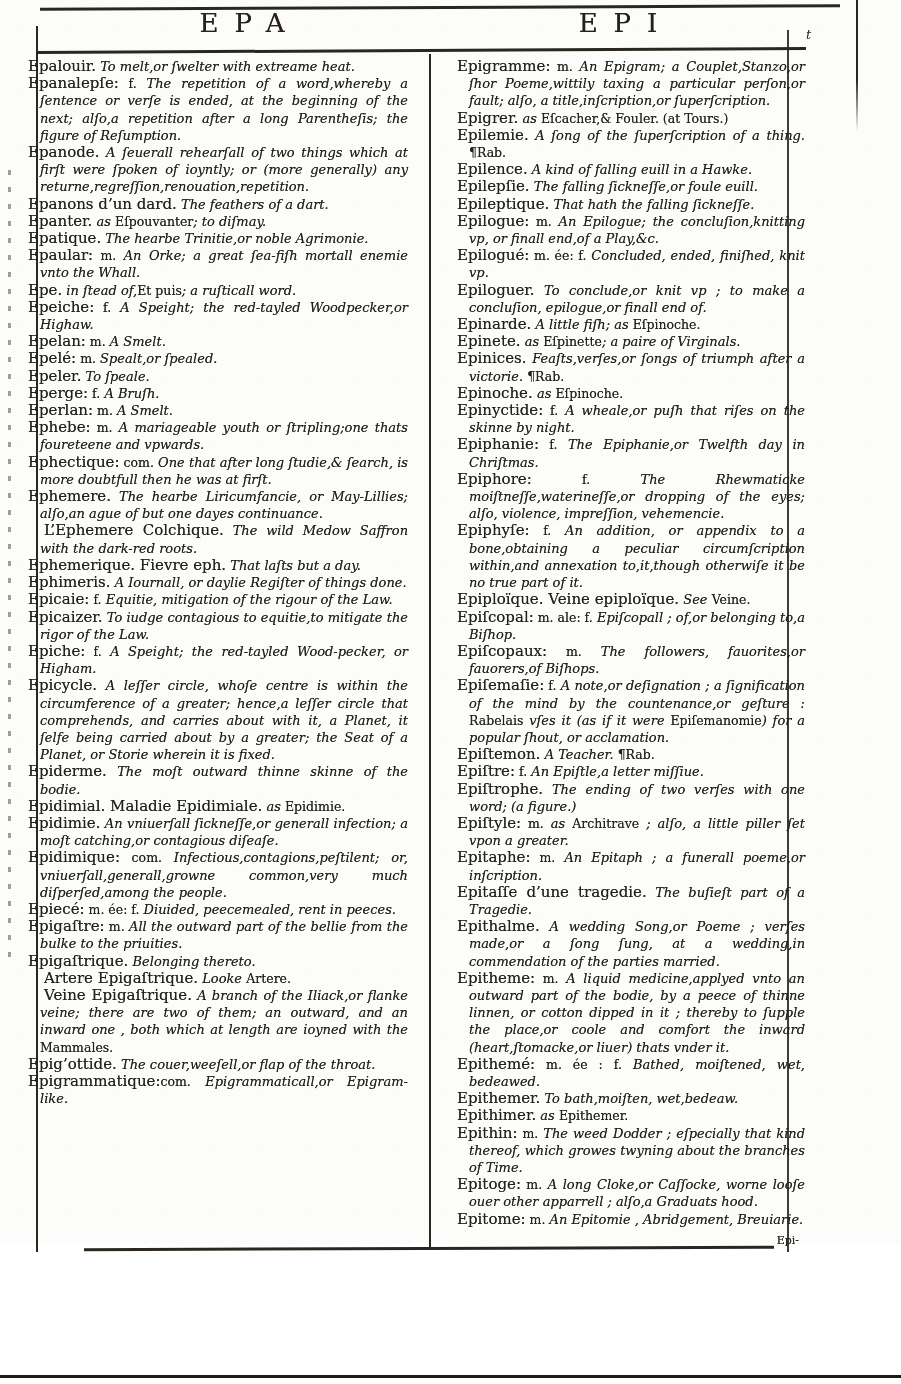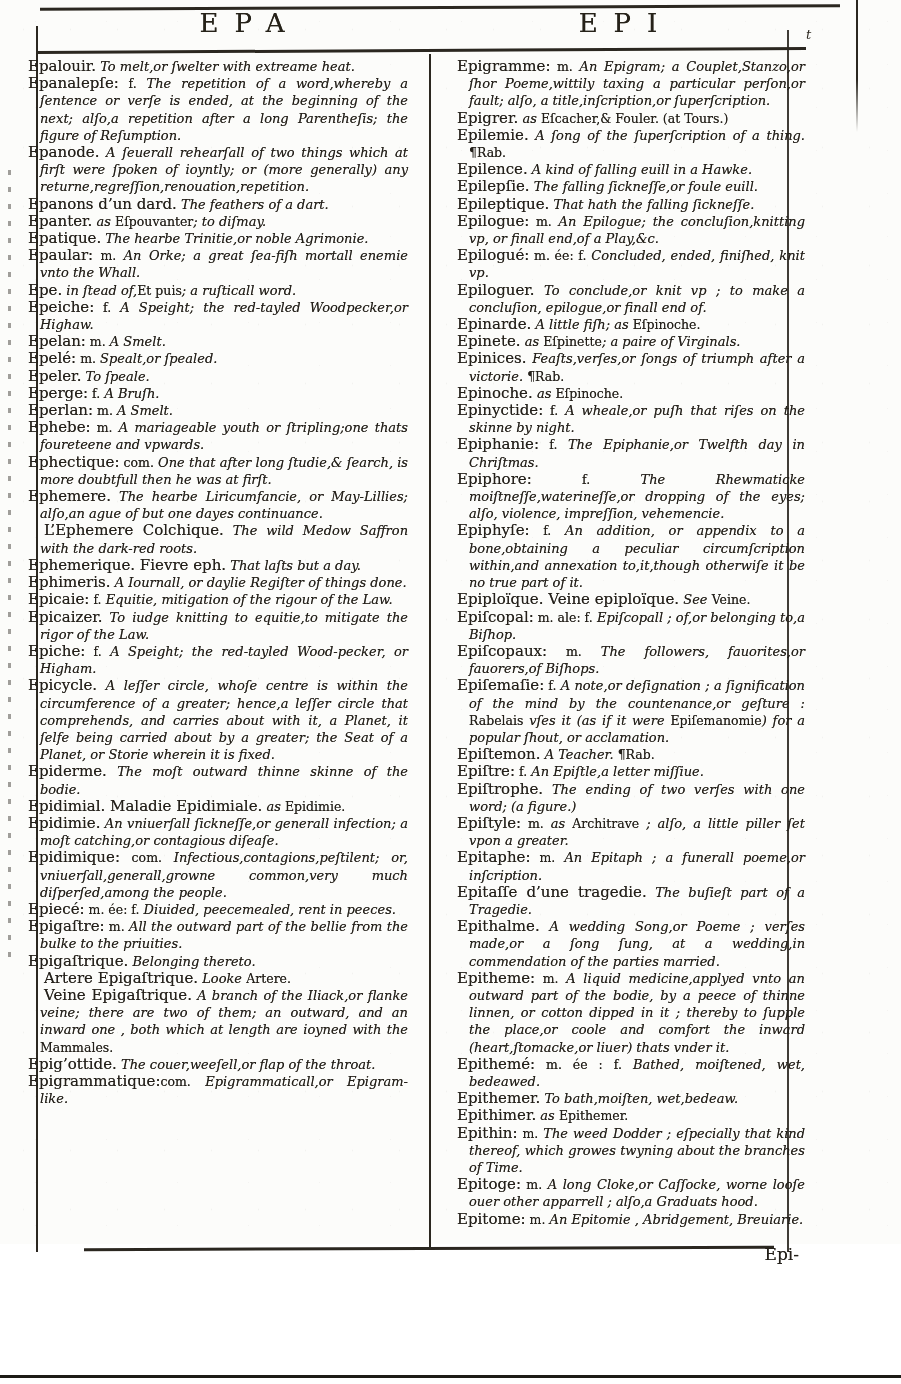--- a/index.html
+++ b/index.html
@@ -47,22 +47,22 @@
     text-align:justify;
     padding-left:12px;text-indent:-12px;
     font-size:13px;line-height:17.2px;
     text-shadow:0 0 0.5px rgba(36,32,26,.65);
   }
   .entry.sub{padding-left:12px;text-indent:4px;}
   .seg-head{font-style:normal;font-size:15px;}
   .seg-rom{font-style:normal;font-size:12.5px;}
   .seg-def{font-style:italic;}
   .catchword{
-    text-align:right;padding-right:6px;margin-top:16px;
-    font-size:17px;text-shadow:0 0 0.5px rgba(36,32,26,.65);
+    text-align:right;padding-right:6px;margin-top:6px;
+    font-size:11px;text-shadow:0 0 0.5px rgba(36,32,26,.65);
   }
 </style>
 </head>
 <body>
 
 <div class="page">
 
   <div class="rule top-rule"></div>
   <div class="rule header-rule"></div>
   <div class="rule left-border"></div>
@@ -93,21 +93,21 @@
         <div class="entry"><span class="seg-head">Epeler.</span><span class="seg-def"> To ſpeale.</span></div>
         <div class="entry"><span class="seg-head">Eperge:</span><span class="seg-rom"> f.</span><span class="seg-def"> A Bruſh.</span></div>
         <div class="entry"><span class="seg-head">Eperlan:</span><span class="seg-rom"> m.</span><span class="seg-def"> A Smelt.</span></div>
         <div class="entry"><span class="seg-head">Ephebe:</span><span class="seg-rom"> m.</span><span class="seg-def"> A mariageable youth or ſtripling;one thats foureteene and vpwards.</span></div>
         <div class="entry"><span class="seg-head">Ephectique:</span><span class="seg-rom"> com.</span><span class="seg-def"> One that after long ſtudie,&amp; ſearch, is more doubtfull then he was at firſt.</span></div>
         <div class="entry"><span class="seg-head">Ephemere.</span><span class="seg-def"> The hearbe Liricumfancie, or May-Lillies; alſo,an ague of but one dayes continuance.</span></div>
         <div class="entry sub"><span class="seg-head">L’Ephemere Colchique.</span><span class="seg-def"> The wild Medow Saffron with the dark-red roots.</span></div>
         <div class="entry"><span class="seg-head">Ephemerique. Fievre eph.</span><span class="seg-def"> That laſts but a day.</span></div>
         <div class="entry"><span class="seg-head">Ephimeris.</span><span class="seg-def"> A Iournall, or daylie Regiſter of things done.</span></div>
         <div class="entry"><span class="seg-head">Epicaie:</span><span class="seg-rom"> f.</span><span class="seg-def"> Equitie, mitigation of the rigour of the Law.</span></div>
-        <div class="entry"><span class="seg-head">Epicaizer.</span><span class="seg-def"> To iudge knitting to equitie,to mitigate the rigor of the Law.</span></div>
+        <div class="entry"><span class="seg-head">Epicaizer.</span><span class="seg-def"> To iudge contagious to equitie,to mitigate the rigor of the Law.</span></div>
         <div class="entry"><span class="seg-head">Epiche:</span><span class="seg-rom"> f.</span><span class="seg-def"> A Speight; the red-tayled Wood-pecker, or Higham.</span></div>
         <div class="entry"><span class="seg-head">Epicycle.</span><span class="seg-def"> A leſſer circle, whoſe centre is within the circumference of a greater; hence,a leſſer circle that comprehends, and carries about with it, a Planet, it ſelfe being carried about by a greater; the Seat of a Planet, or Storie wherein it is fixed.</span></div>
         <div class="entry"><span class="seg-head">Epiderme.</span><span class="seg-def"> The moſt outward thinne skinne of the bodie.</span></div>
         <div class="entry"><span class="seg-head">Epidimial. Maladie Epidimiale.</span><span class="seg-def"> as </span><span class="seg-rom">Epidimie.</span></div>
         <div class="entry"><span class="seg-head">Epidimie.</span><span class="seg-def"> An vniuerſall ſickneſſe,or generall infection; a moſt catching,or contagious diſeaſe.</span></div>
         <div class="entry"><span class="seg-head">Epidimique:</span><span class="seg-rom"> com.</span><span class="seg-def"> Infectious,contagions,peſtilent; or, vniuerſall,generall,growne common,very much diſperſed,among the people.</span></div>
         <div class="entry"><span class="seg-head">Epiecé:</span><span class="seg-rom"> m. ée: f.</span><span class="seg-def"> Diuided, peecemealed, rent in peeces.</span></div>
         <div class="entry"><span class="seg-head">Epigaſtre:</span><span class="seg-rom"> m.</span><span class="seg-def"> All the outward part of the bellie from the bulke to the priuities.</span></div>
         <div class="entry"><span class="seg-head">Epigaſtrique.</span><span class="seg-def"> Belonging thereto.</span></div>
         <div class="entry sub"><span class="seg-head">Artere Epigaſtrique.</span><span class="seg-def"> Looke </span><span class="seg-rom">Artere.</span></div>

